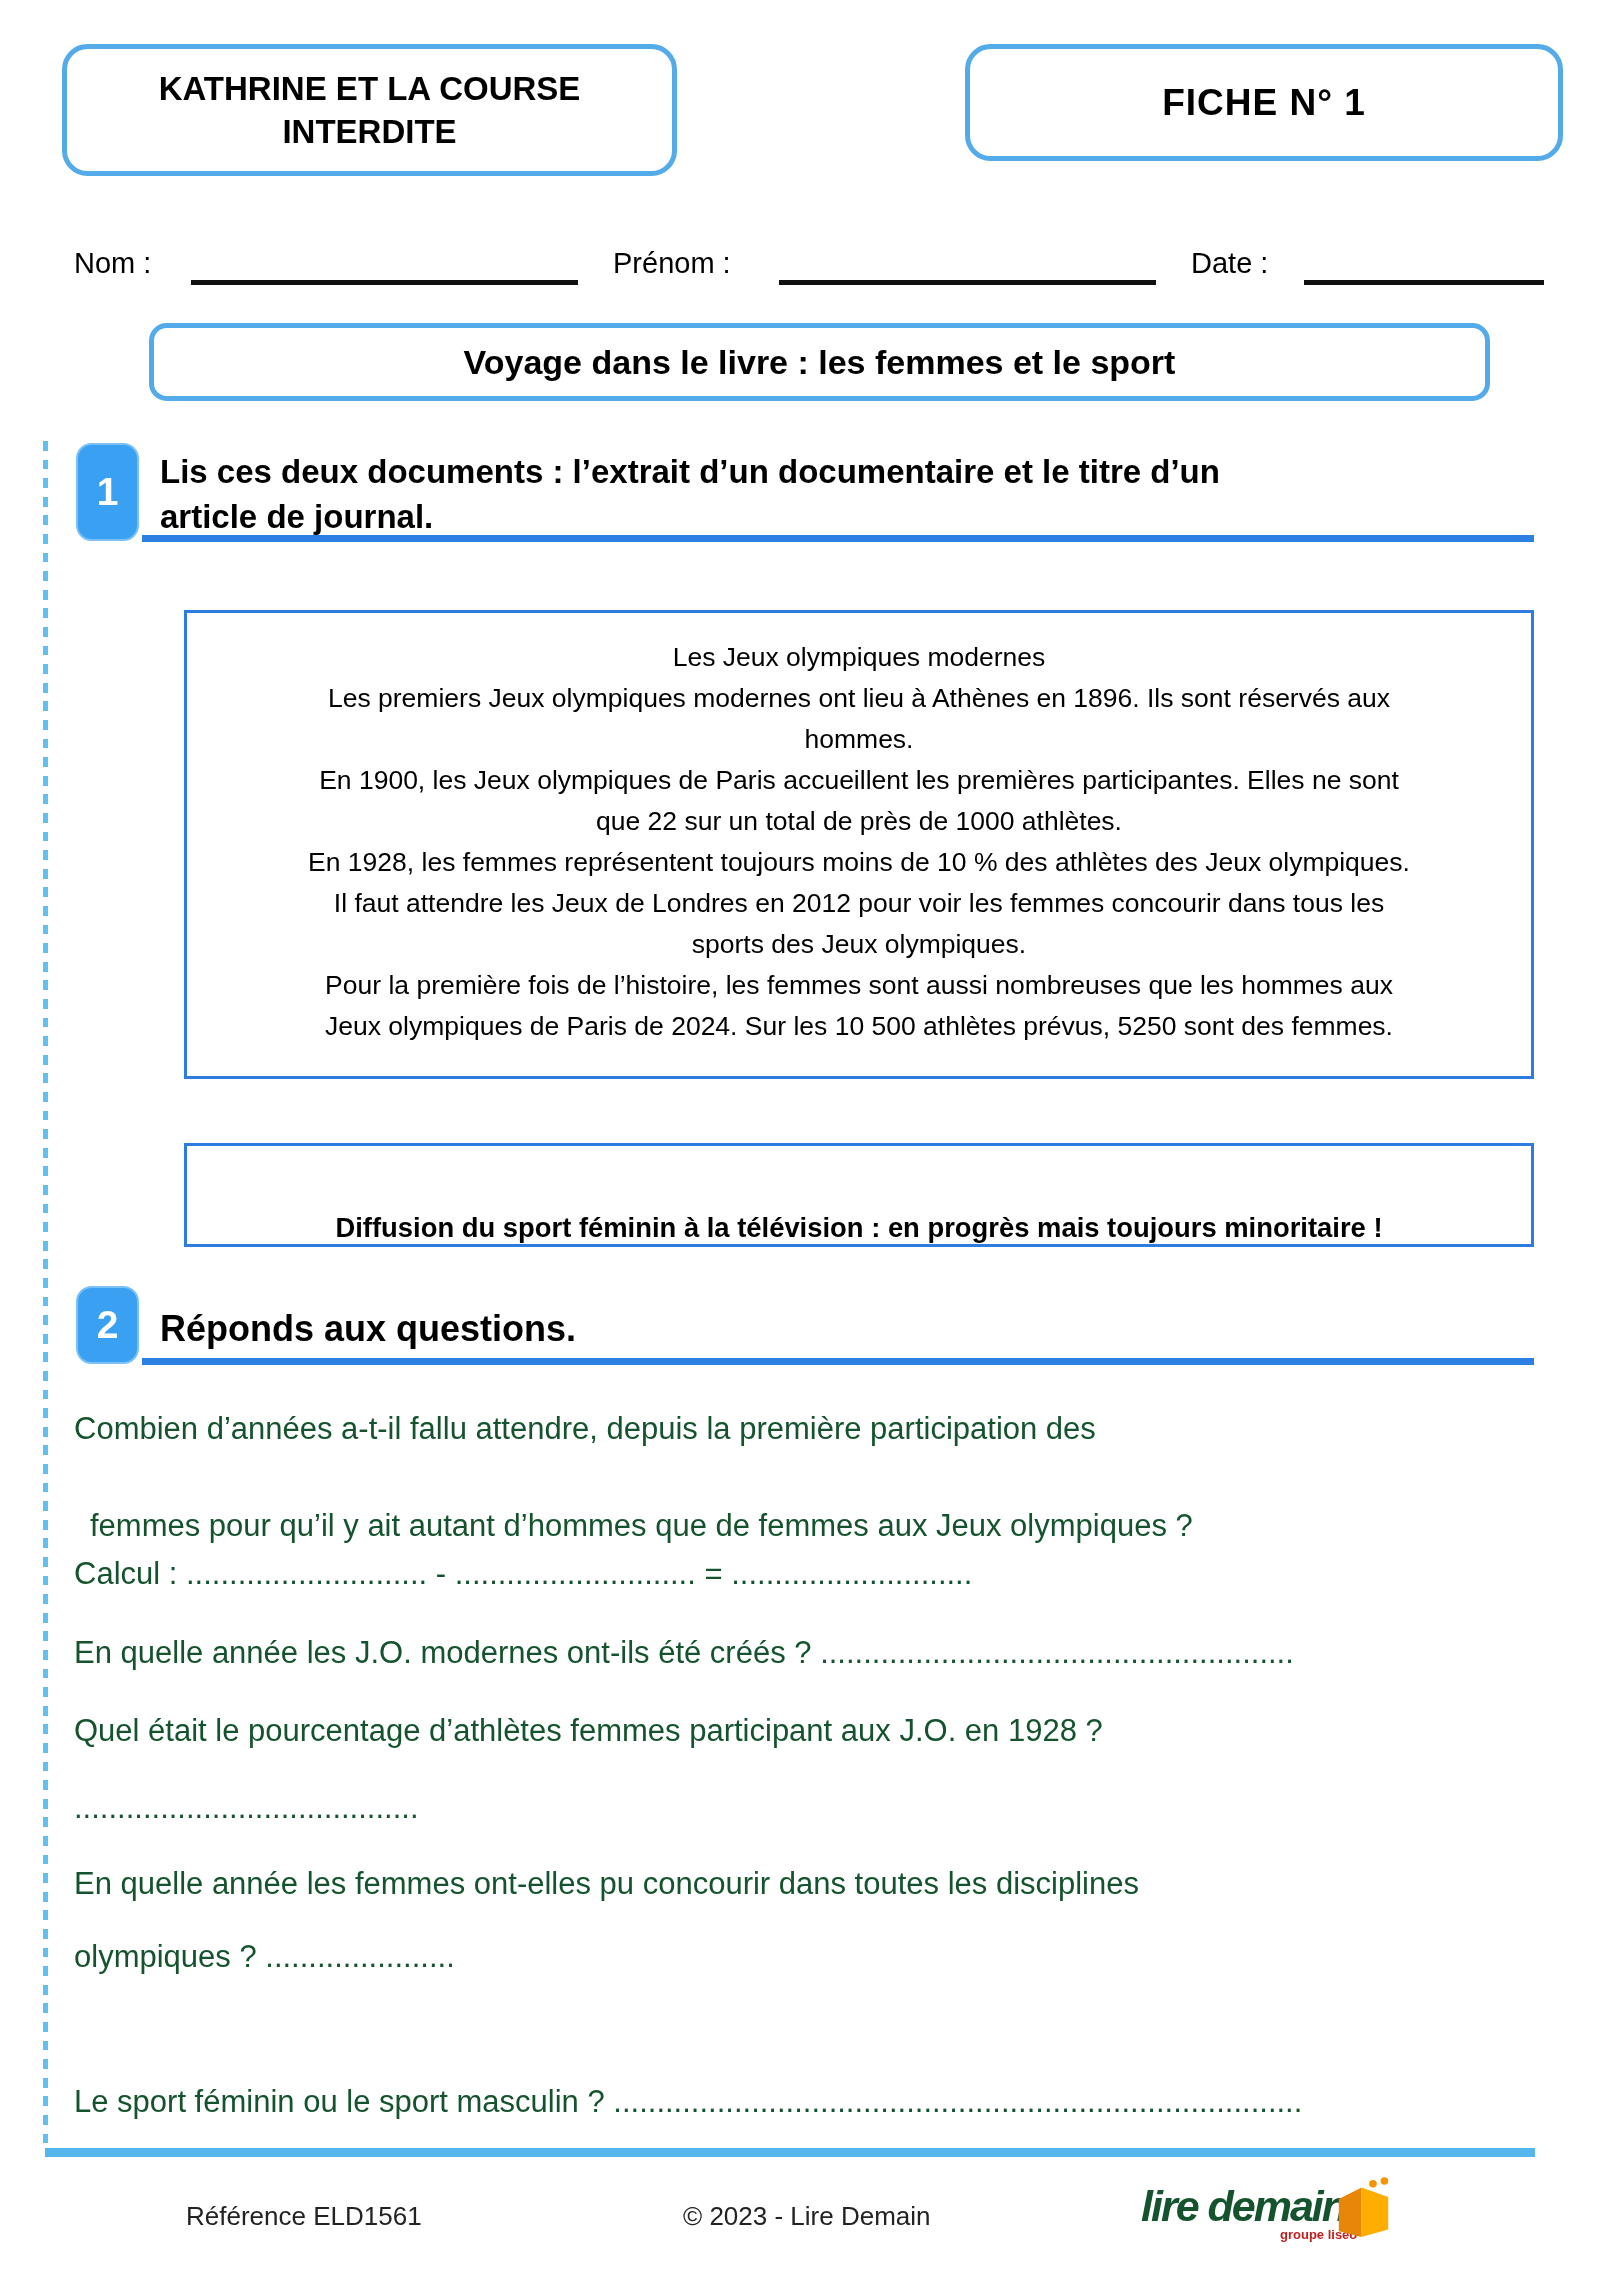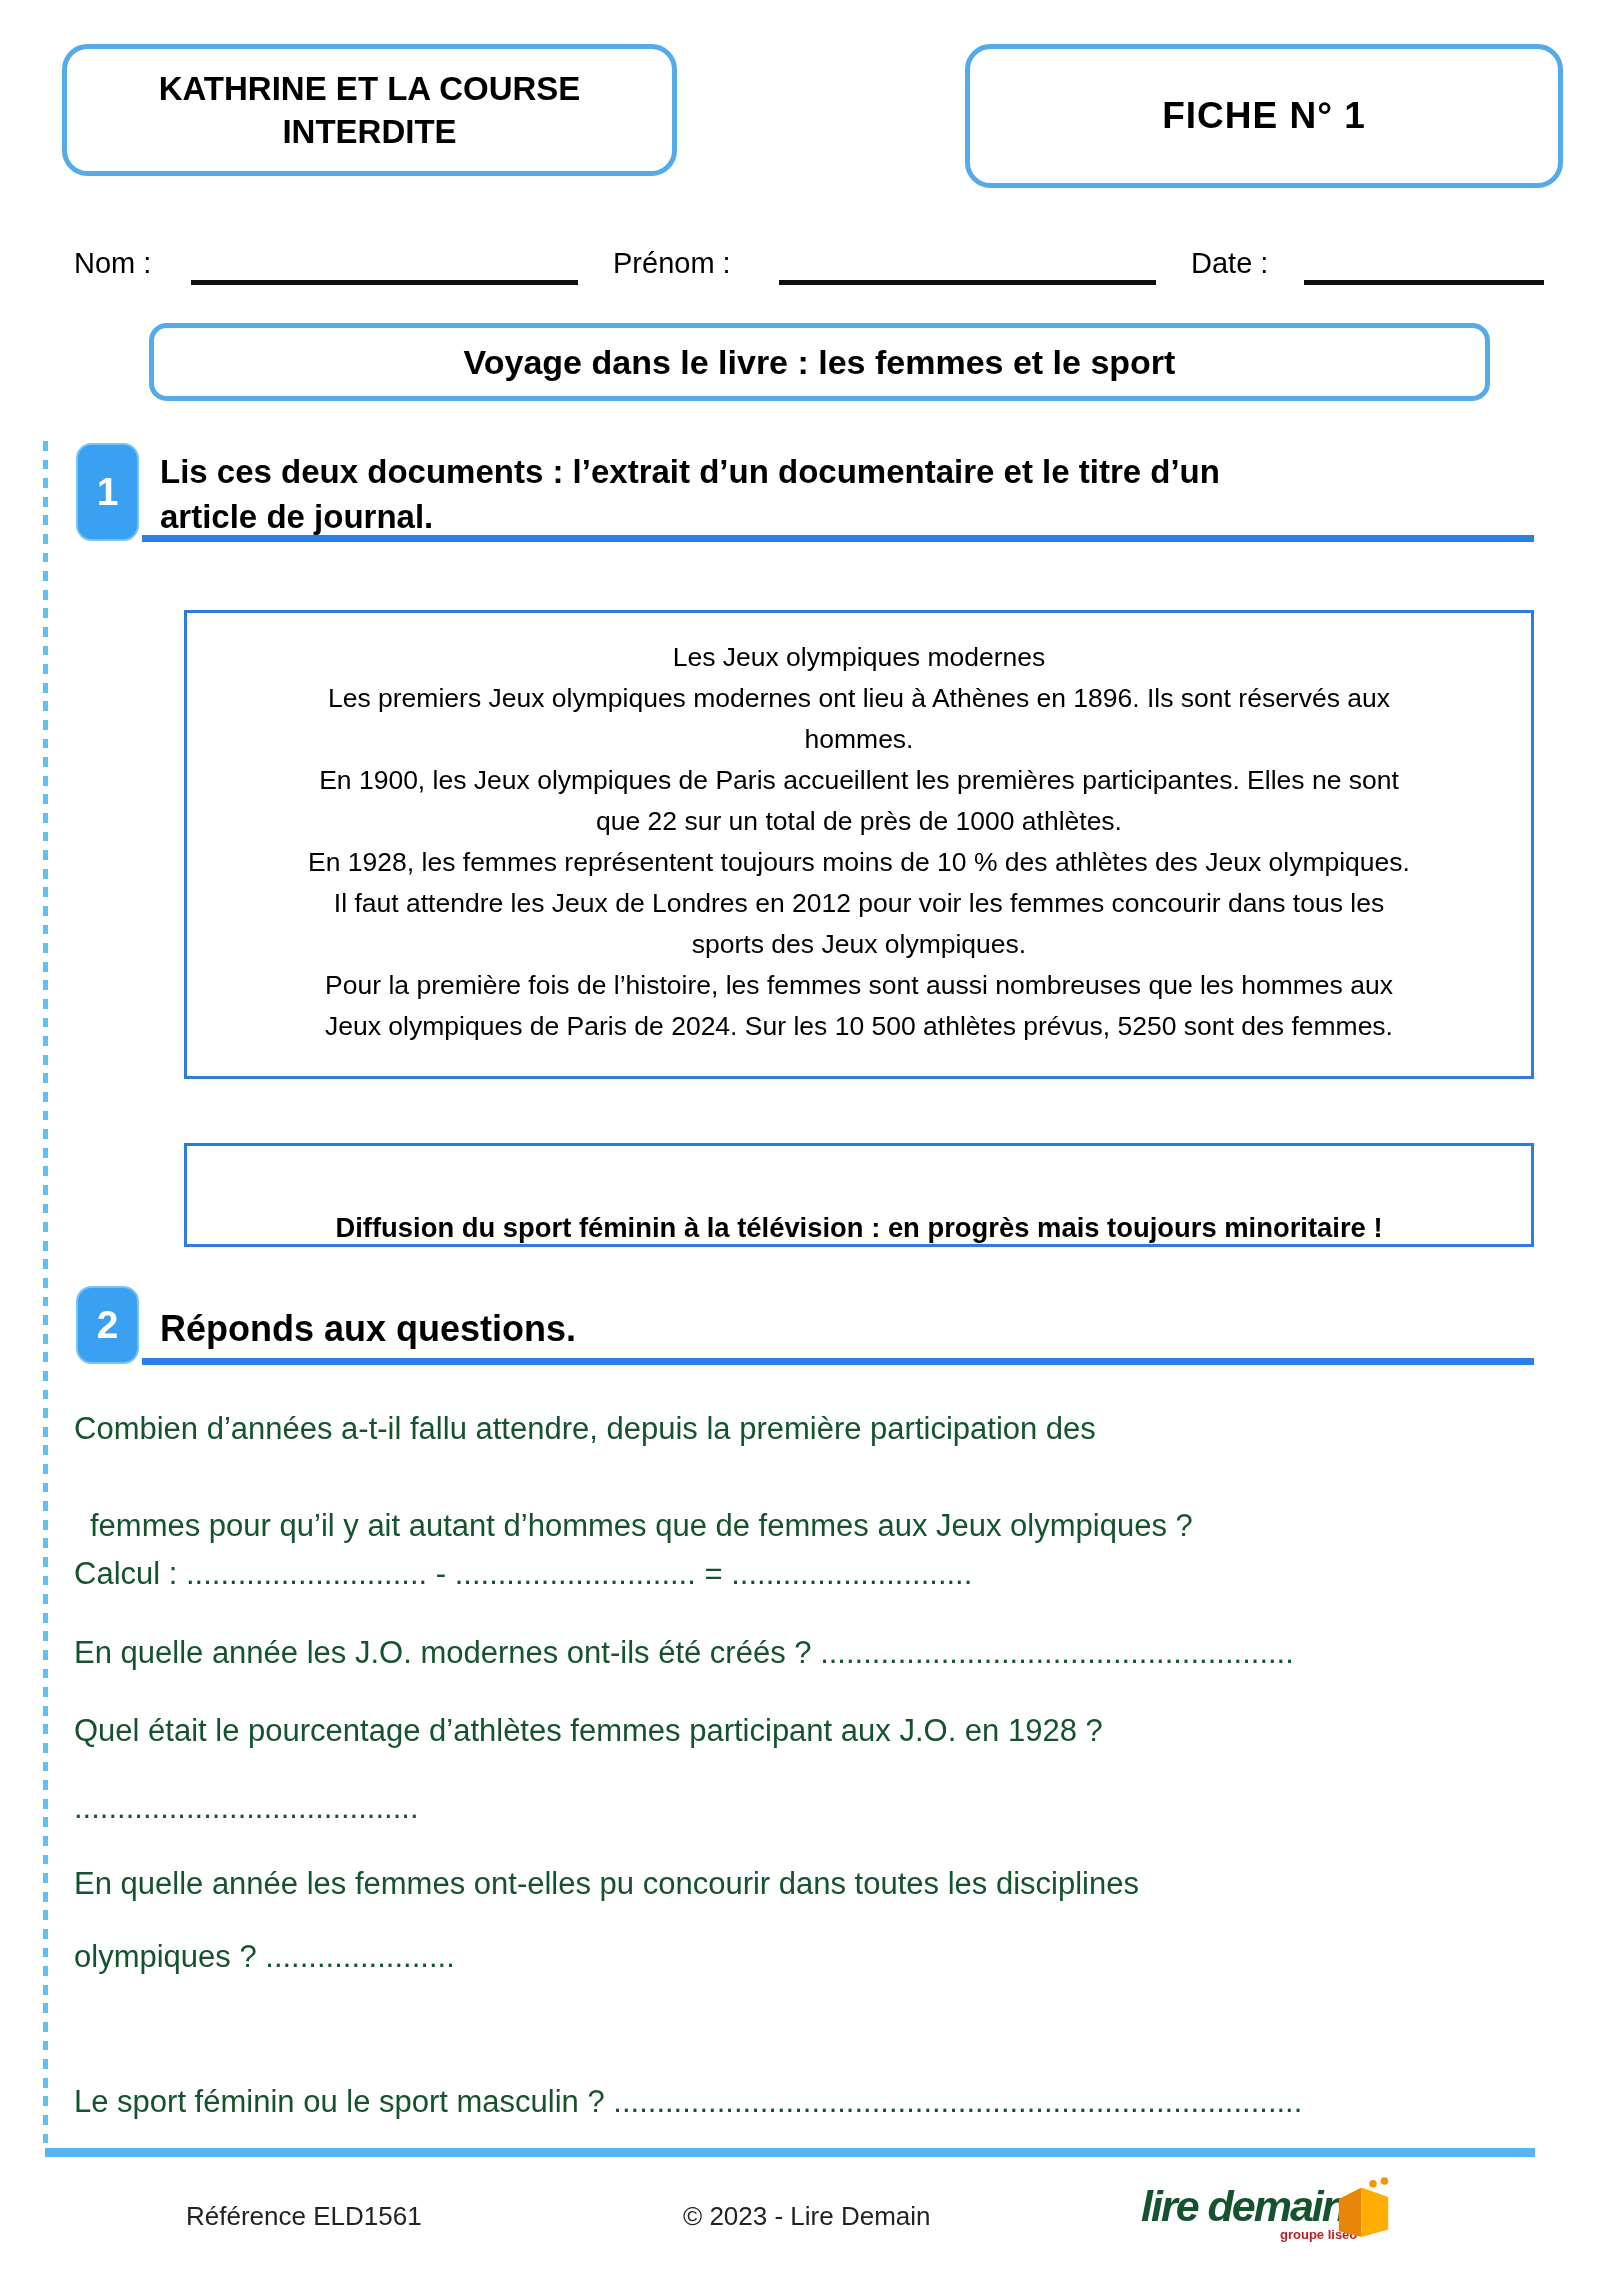--- a/index.html
+++ b/index.html
@@ -8,21 +8,21 @@
     font-family:"Liberation Sans", sans-serif; color:#000; overflow:hidden;
   }
   
   .rbox {
     position:absolute; border:5.9px solid #54abe9; border-radius:25.5px;
     background:#fff; display:flex; align-items:center; justify-content:center;
     text-align:center; box-sizing:border-box;
   }
   .book-title-box { left:62px; top:44px; width:615px; height:132px; }
   .book-title-box .rbox-text { font-size:33px; font-weight:bold; line-height:43px; padding:0 39px; }
-  .fiche-box { left:965px; top:44px; width:598px; height:144px; }
+  .fiche-box { left:965px; top:44px; width:598px; height:117px; }
   .fiche-box .rbox-text { font-size:37px; font-weight:bold; letter-spacing:1px; }
   .title-box { left:149px; top:323px; width:1341px; height:78px; border-radius:17.6px; }
   .title-box .rbox-text { font-size:34px; font-weight:bold; }
 
   
   .field-label { position:absolute; font-size:29px; color:#000; }
   .write-line { position:absolute; height:4.9px; background:#101010; }
 
   
   .badge {

